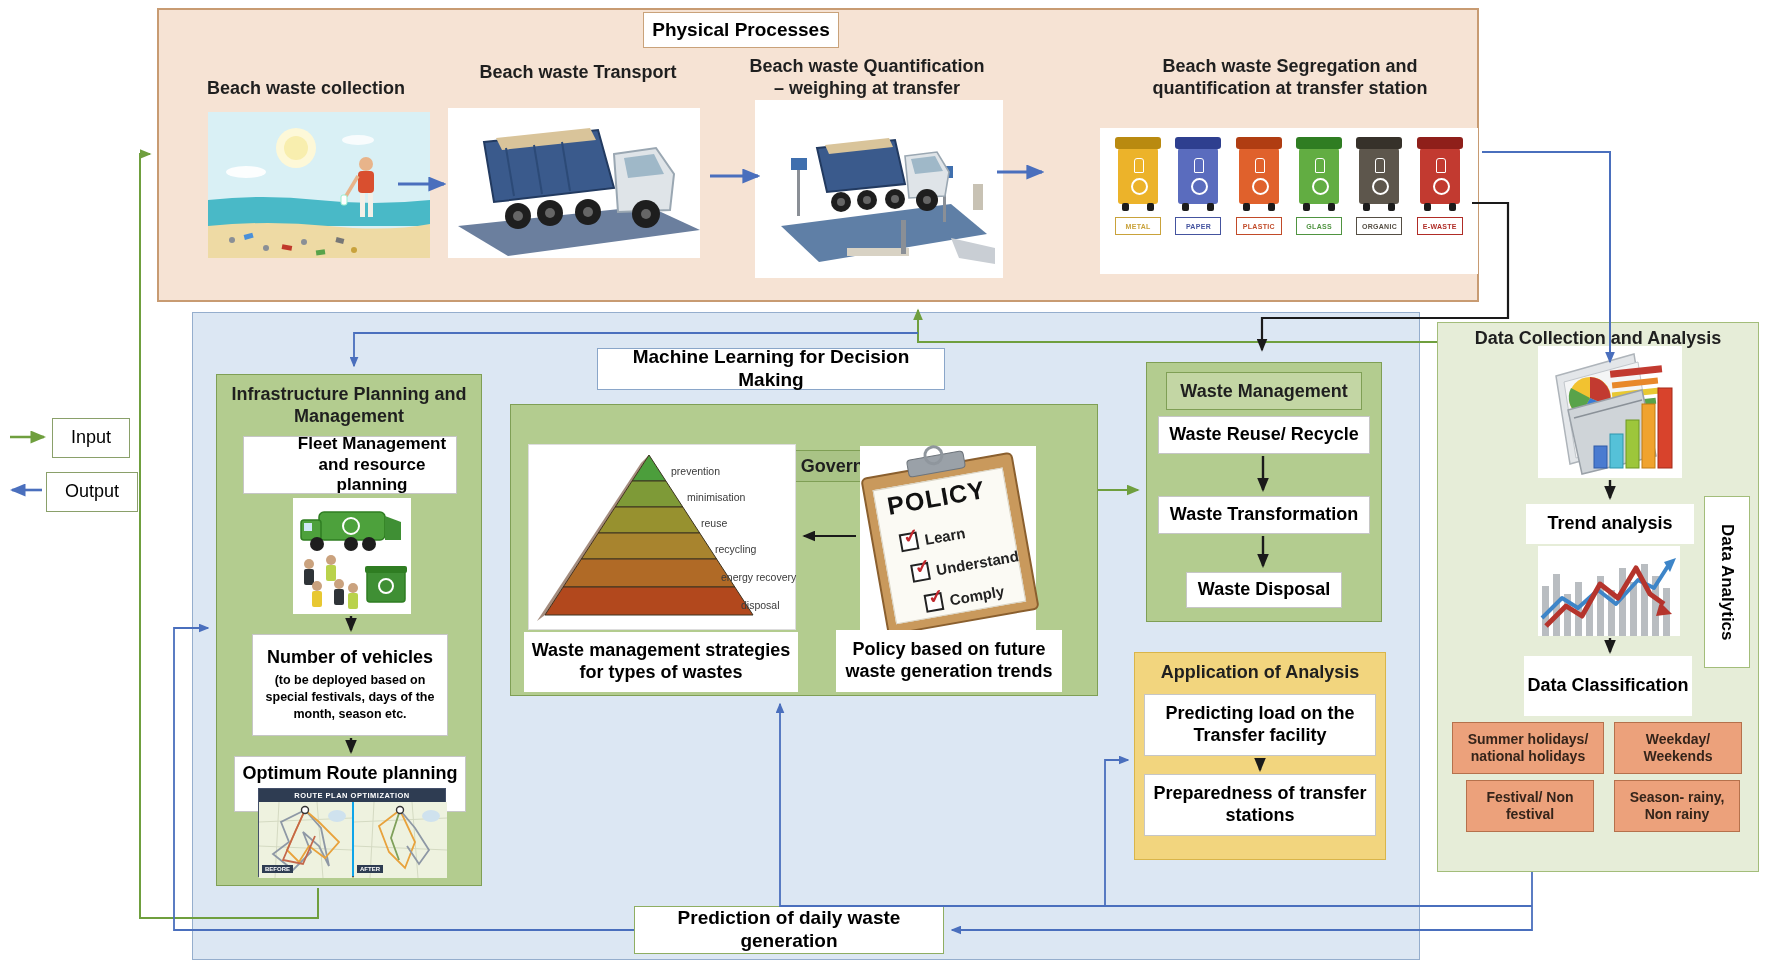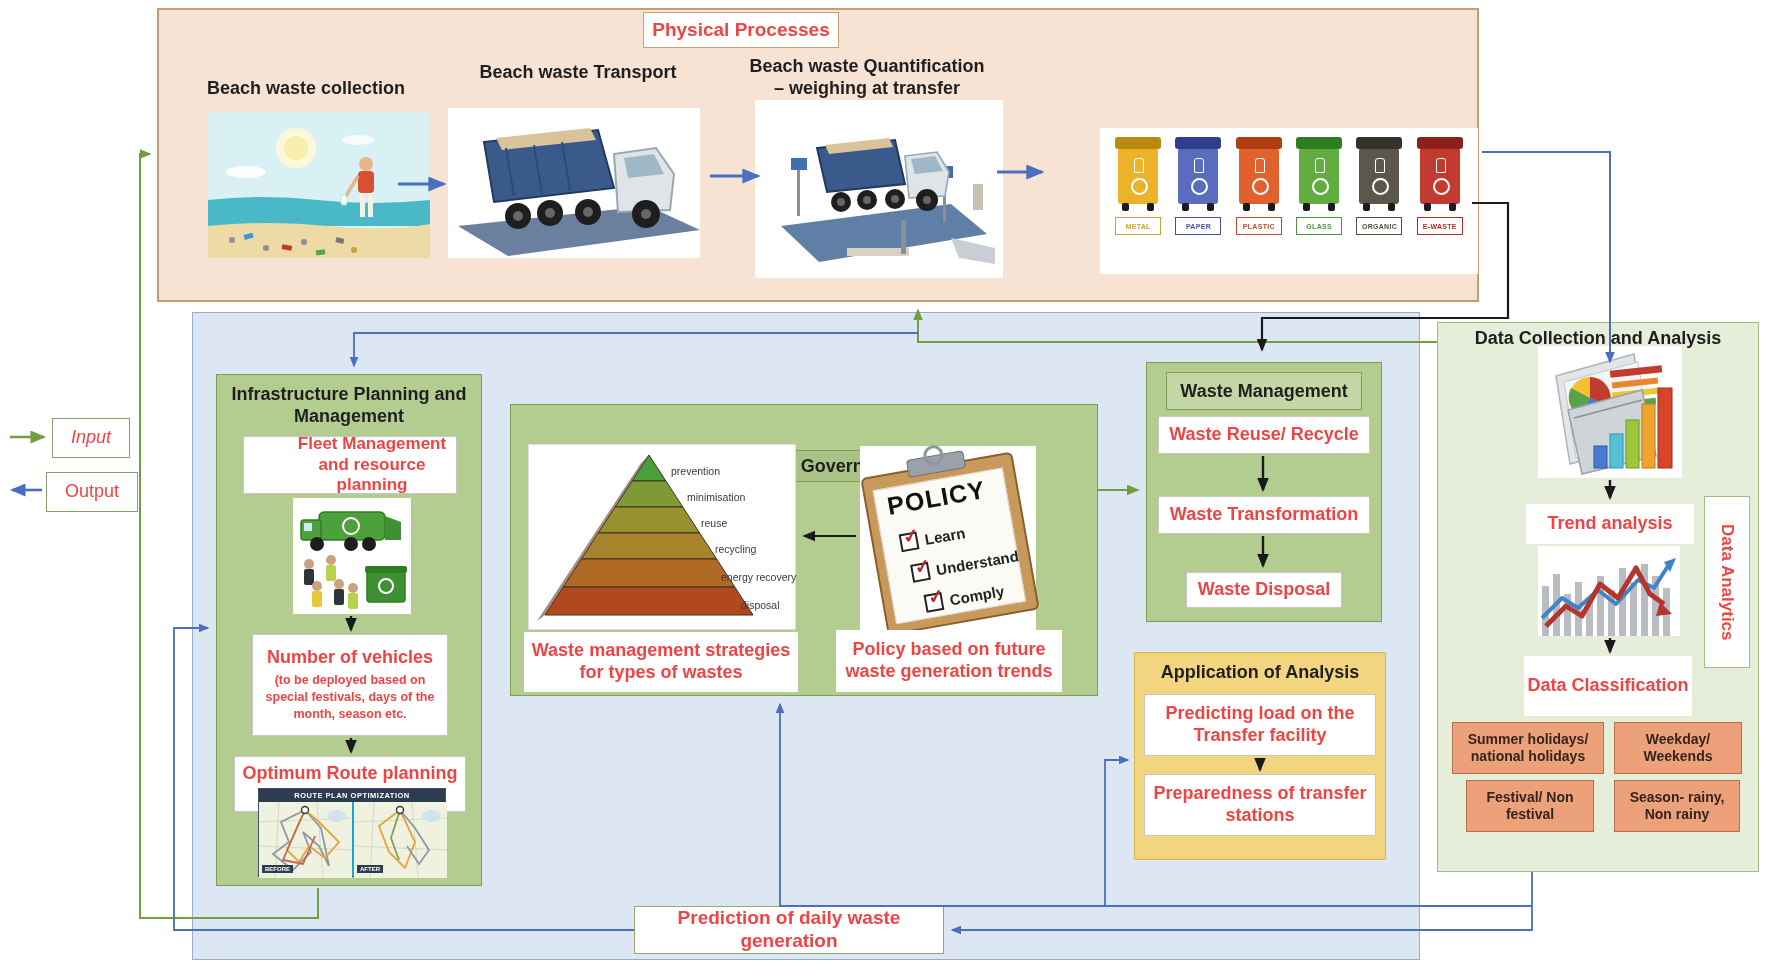--- a/index.html
+++ b/index.html
@@ -1,21 +1,21 @@
 <!DOCTYPE html>
 <html><head>
 <meta charset="utf-8">
 <style>
   html,body{margin:0;padding:0;background:#fff;}
   body{font-family:"Liberation Sans", sans-serif;}
   .stage{position:relative;width:1772px;height:976px;background:#fff;overflow:hidden;}
   .abs{position:absolute;box-sizing:border-box;}
   .lbl{font-weight:bold;color:#1f1f1f;text-align:center;line-height:1.22;}
   .wbox{background:#fff;border:1px solid #c6c6c6;display:flex;align-items:center;justify-content:center;
-        text-align:center;font-weight:bold;color:#ef4444;line-height:1.2;}
+        text-align:center;font-weight:bold;color:#000000;line-height:1.2;}
   .noborder{border:none;}
   .greenbox{background:#b3cc8f;border:1.6px solid #7f9f55;}
   .imgbox{background:#fff;}
   .wires{position:absolute;left:0;top:0;pointer-events:none;}
   .vtext{writing-mode:vertical-rl;display:flex;align-items:center;justify-content:center;}
   .bin{position:relative;width:40px;height:58px;border-radius:5px 5px 3px 3px;margin:0 auto;}
   .bin-lid{position:absolute;left:-3px;top:-9px;width:46px;height:12px;border-radius:3px;}
   .bin-bottle{position:absolute;left:16px;top:12px;width:8px;height:13px;border:1.6px solid #fff;border-radius:3px 3px 1px 1px;}
   .bin-ring{position:absolute;left:13px;top:32px;width:13px;height:13px;border:2px solid #fff;border-radius:50%;}
   .bin-wheel{position:absolute;bottom:-7px;width:7px;height:8px;background:#1c1c1c;border-radius:2px;}
@@ -49,20 +49,21 @@
 
   <div class="abs" style="left:1437px;top:322px;width:322px;height:550px;background:#e6edd8;border:1.6px solid #a3bd7a;"></div>
 
   <div class="abs wbox" style="left:643px;top:12px;width:196px;height:36px;border:1.6px solid #c9a27a;font-size:19px;">
     <span>Physical Processes</span>
   </div>
 
   <div class="abs lbl" style="left:196px;top:78px;width:220px;font-size:18px;">Beach waste collection</div>
   <div class="abs lbl" style="left:448px;top:62px;width:260px;font-size:18px;">Beach waste Transport</div>
   <div class="abs lbl" style="left:742px;top:56px;width:250px;font-size:18px;">Beach waste Quantification – weighing at transfer station</div>
+  <div class="abs lbl" style="left:1120px;top:56px;width:340px;font-size:18px;">Beach waste Segregation and quantification at transfer station</div>
 
   <div class="abs imgbox" style="left:208px;top:112px;width:222px;height:146px;">
     <svg width="222" height="146" viewBox="0 0 222 146">
       <rect x="0" y="0" width="222" height="146" fill="#d9f0f5"></rect>
       <circle cx="88" cy="36" r="20" fill="#fdf8d8"></circle>
       <circle cx="88" cy="36" r="12" fill="#f8eeae"></circle>
       <ellipse cx="38" cy="60" rx="20" ry="6" fill="#ffffff" opacity="0.9"></ellipse>
       <ellipse cx="150" cy="28" rx="16" ry="5" fill="#ffffff" opacity="0.8"></ellipse>
       <path d="M0,88 Q55,82 110,88 T222,88 L222,114 L0,114 Z" fill="#49b9c7"></path>
       <path d="M0,114 Q60,108 120,114 T222,112 L222,146 L0,146 Z" fill="#eedaa4"></path>
@@ -190,27 +191,30 @@
         <div class="bin-lid" style="background: rgb(143, 31, 26);"></div>
         <div class="bin-bottle"></div>
         <div class="bin-ring"></div>
         <div class="bin-wheel" style="left:4px;"></div>
         <div class="bin-wheel" style="right:4px;"></div>
       </div>
       <div class="bin-tag" style="color: rgb(176, 44, 38); border-color: rgb(176, 44, 38);">E-WASTE</div>
     </div>
   </div>
 
-  <div class="abs wbox" style="left:52px;top:418px;width:78px;height:40px;border:1.4px solid #8aa06a;font-size:18px;font-weight:normal;font-style:italic;">
+  <div class="abs wbox" style="left:52px;top:418px;width:78px;height:40px;border:1.4px solid #8aa06a;font-size:18px;font-weight:normal;">
     <span>Input</span>
   </div>
   <div class="abs wbox" style="left:46px;top:472px;width:92px;height:40px;border:1.4px solid #8aa06a;font-size:18px;font-weight:normal;">
     <span>Output</span>
   </div>
 
+  <div class="abs wbox" style="left:597px;top:348px;width:348px;height:42px;border:1.6px solid #8aa6c9;font-size:19px;">
+    <span>Machine Learning for Decision Making</span>
+  </div>
 
   <div class="abs greenbox" style="left:216px;top:374px;width:266px;height:512px;"></div>
   <div class="abs lbl" style="left:226px;top:384px;width:246px;font-size:18px;">Infrastructure Planning and Management</div>
   <div class="abs wbox" style="left:243px;top:436px;width:214px;height:58px;font-size:17px;padding-left:44px;">
     <span>Fleet Management and resource planning</span>
   </div>
 
   <div class="abs imgbox" style="left:293px;top:498px;width:118px;height:116px;">
     <svg width="118" height="116" viewBox="0 0 118 116">
       <rect x="0" y="0" width="118" height="116" fill="#fff"></rect>

